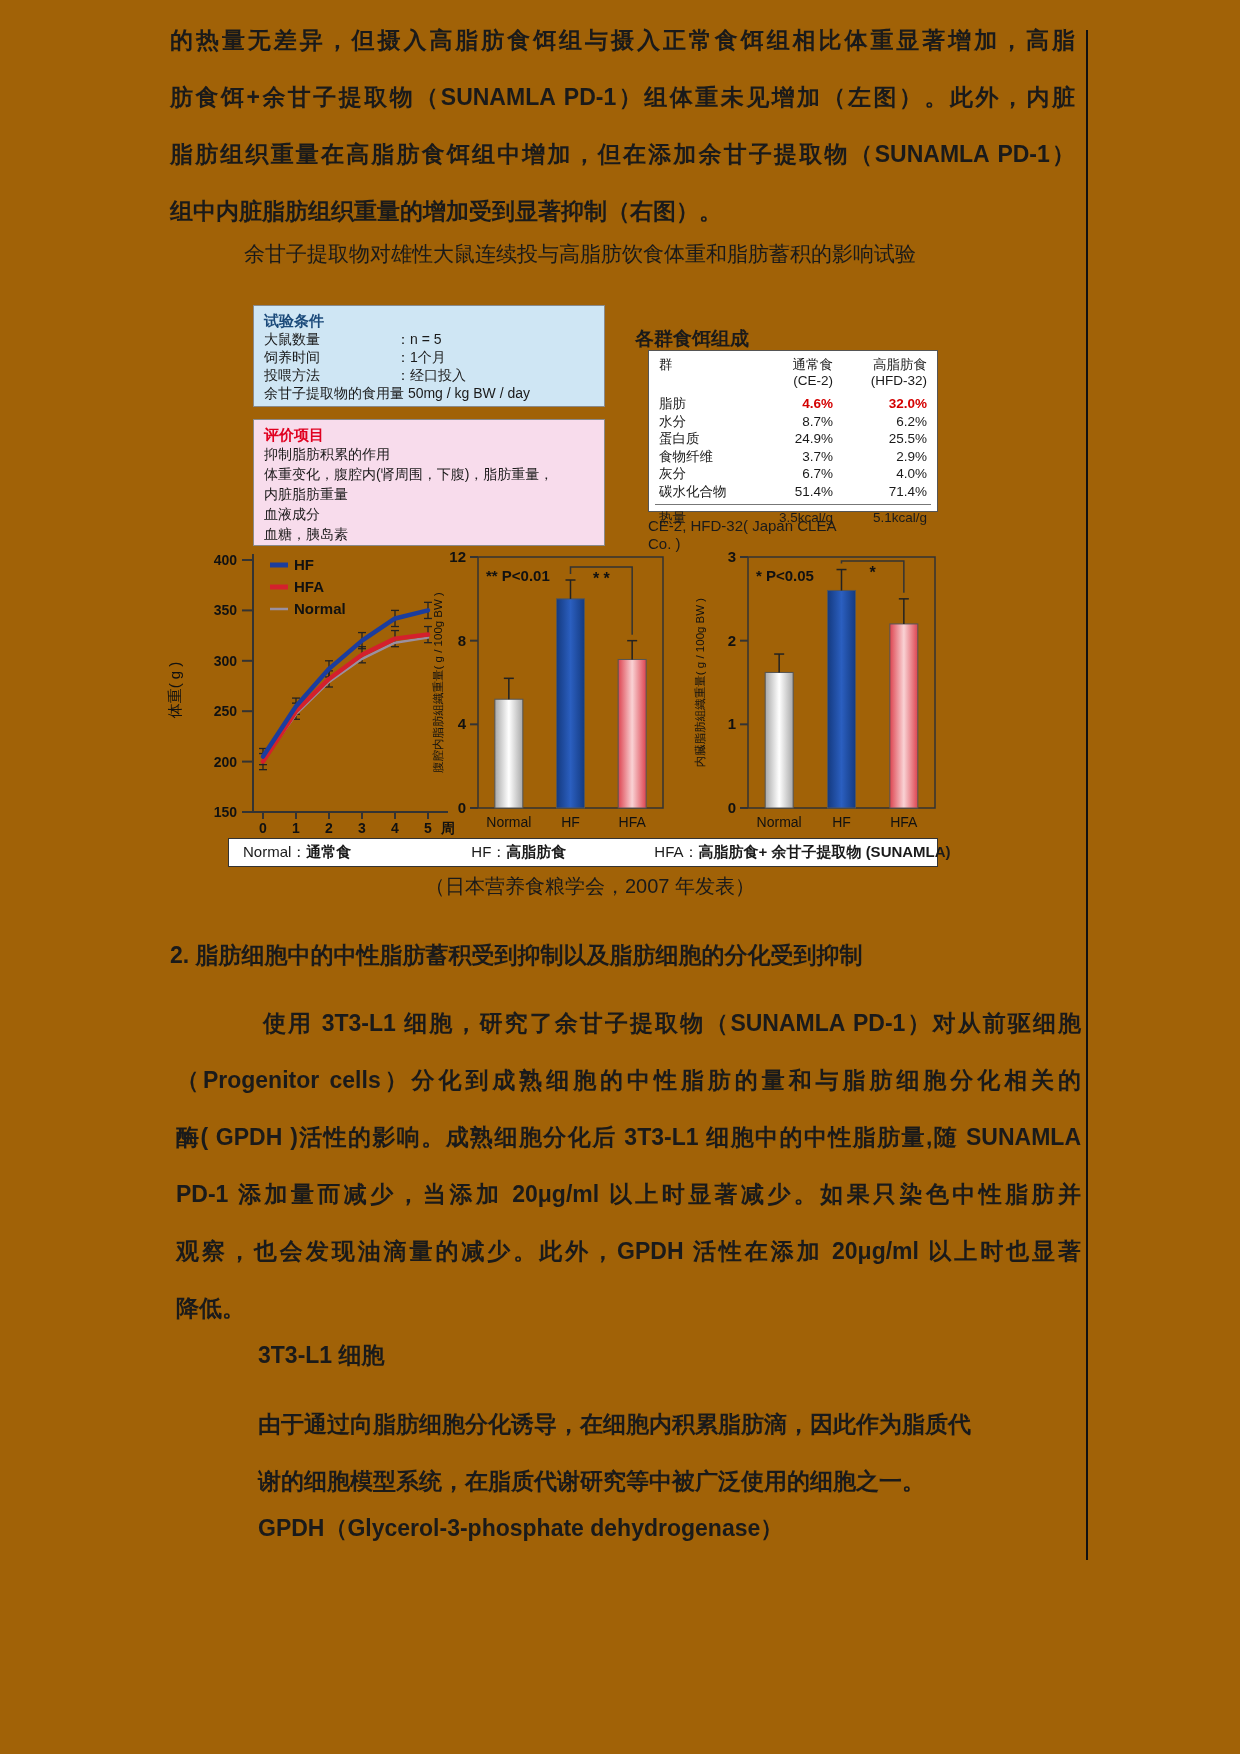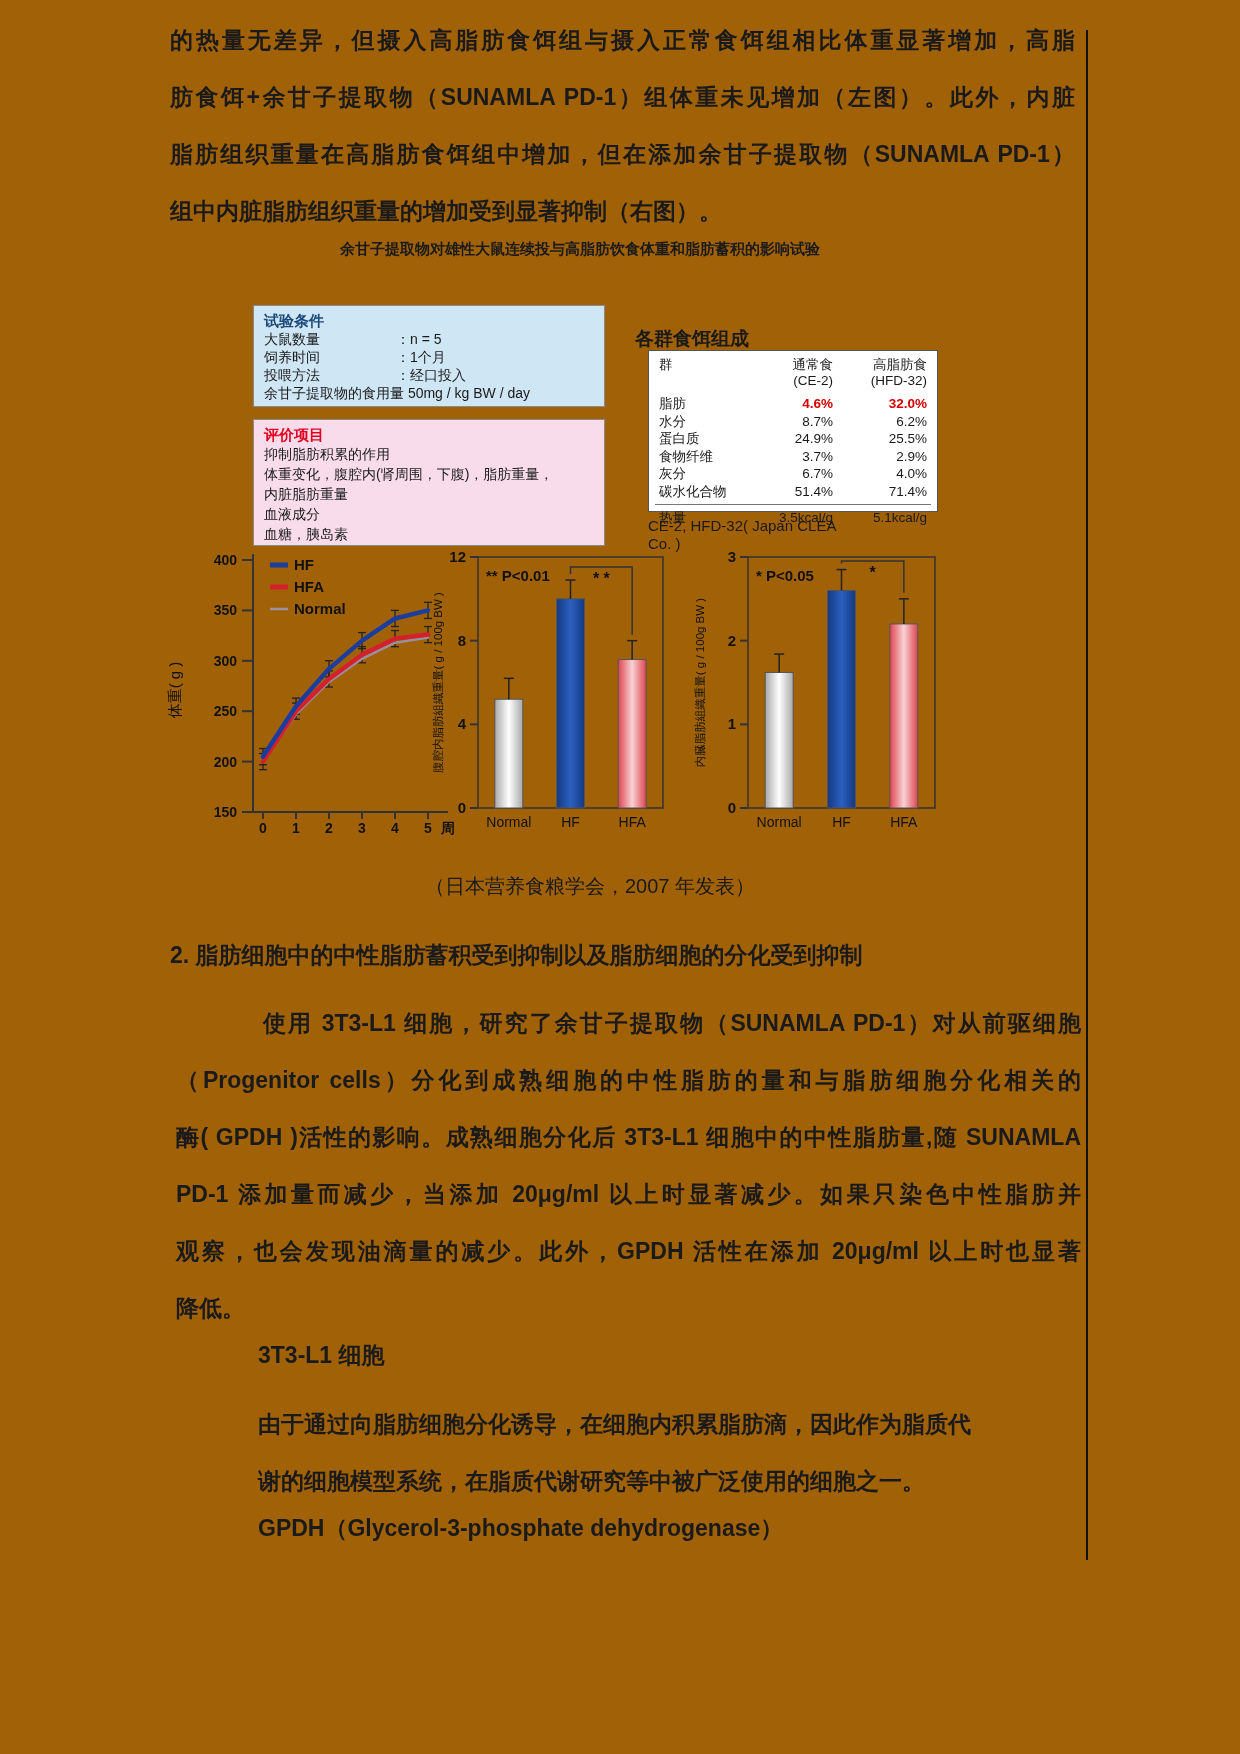--- a/index.html
+++ b/index.html
@@ -3,21 +3,21 @@
 <meta charset="utf-8">
 <style>
   html,body{margin:0;padding:0;background:#e8e8e8;}
   .page{
     position:relative;width:1240px;height:1754px;background:#a16207;margin:0 auto;
     font-family:"Liberation Sans","DejaVu Sans",sans-serif;color:#1a1a1a;overflow:hidden;
   }
   .abs{position:absolute;}
   .tline{height:57px;line-height:57px;font-size:23px;font-weight:600;white-space:nowrap;}
   .jline{white-space:normal;text-align:justify;text-align-last:justify;}
-  .title{font-size:15px;font-weight:bold;text-align:center;}
+  .title{font-size:21px;font-weight:normal;text-align:center;}
   .infobox{border:1px solid #8a8a8a;box-sizing:border-box;padding:5px 10px;font-size:14px;line-height:18px;}
   .box-blue{background:#cfe6f4;}
   .box-pink{background:#f8dcec;line-height:20px;}
   .box-title-blue{color:#1b4a7a;font-weight:bold;font-size:15px;line-height:19px;}
   .box-title-red{color:#e00020;font-weight:bold;font-size:15px;line-height:19px;}
   .cond-row{display:flex;}
   .cond-row .lbl{width:132px;}
   .dt-title{font-size:19px;font-weight:bold;}
   .diet-table{border:1.5px solid #555;box-sizing:border-box;background:#fff;font-size:13.5px;padding:4px 10px 2px 10px;}
   .dt-grid{display:grid;grid-template-columns:86px 88px 94px;line-height:17.5px;}
@@ -288,20 +288,31 @@
       <rect x="199.83333333333334" y="78.93333333333331" width="28" height="184.0666666666667" fill="url(#gr22)" stroke="#555" stroke-width="1"></rect>
       <line x1="213.83333333333334" y1="78.93333333333331" x2="213.83333333333334" y2="53.833333333333314" stroke="#222" stroke-width="1.5"></line>
       <line x1="208.83333333333334" y1="53.833333333333314" x2="218.83333333333334" y2="53.833333333333314" stroke="#222" stroke-width="1.5"></line>
       <text x="213.83333333333334" y="282" text-anchor="middle" font-size="14">HFA</text>
       <path d="M 151.5 18.549999999999983 V 16 H 213.83333333333334 V 47.833333333333314" fill="none" stroke="#333" stroke-width="1.5"></path>
       <text x="66" y="36" font-weight="bold" font-size="15">* P&lt;0.05</text>
       <text x="182.66666666666669" y="33" text-anchor="middle" font-weight="bold" font-size="16">*</text>
       <text x="14" y="137.5" transform="rotate(-90 14 137.5)" text-anchor="middle" font-size="11.5">内臓脂肪組織重量( g / 100g BW )</text>
     </svg>
 
+  <div class="abs legend-bar" style="left:228px;top:838px;width:710px;height:29px;">
+    <span style="margin-left:14px;">
+      <span>Normal：</span><b>通常食</b>
+    </span>
+    <span style="margin-left:120px;">
+      <span>HF：</span><b>高脂肪食</b>
+    </span>
+    <span style="margin-left:88px;">
+      <span>HFA：</span><b>高脂肪食+ 余甘子提取物 (SUNAMLA)</b>
+    </span>
+  </div>
 
   <div class="abs citation" style="left:330px;top:873px;width:520px;">（日本营养食粮学会，2007 年发表）</div>
 
   <div class="abs h2" style="left:170px;top:940px;">2. 脂肪细胞中的中性脂肪蓄积受到抑制以及脂肪细胞的分化受到抑制</div>
   <div class="abs" style="left:176px;top:995px;width:905px;">
     <div class="tline jline indent1">使用 3T3-L1 细胞，研究了余甘子提取物（SUNAMLA PD-1）对从前驱细胞</div>
     <div class="tline jline">（Progenitor cells）分化到成熟细胞的中性脂肪的量和与脂肪细胞分化相关的</div>
     <div class="tline jline">酶( GPDH )活性的影响。成熟细胞分化后 3T3-L1 细胞中的中性脂肪量,随 SUNAMLA</div>
     <div class="tline jline">PD-1 添加量而减少，当添加 20μg/ml 以上时显著减少。如果只染色中性脂肪并</div>
     <div class="tline jline">观察，也会发现油滴量的减少。此外，GPDH 活性在添加 20μg/ml 以上时也显著</div>

